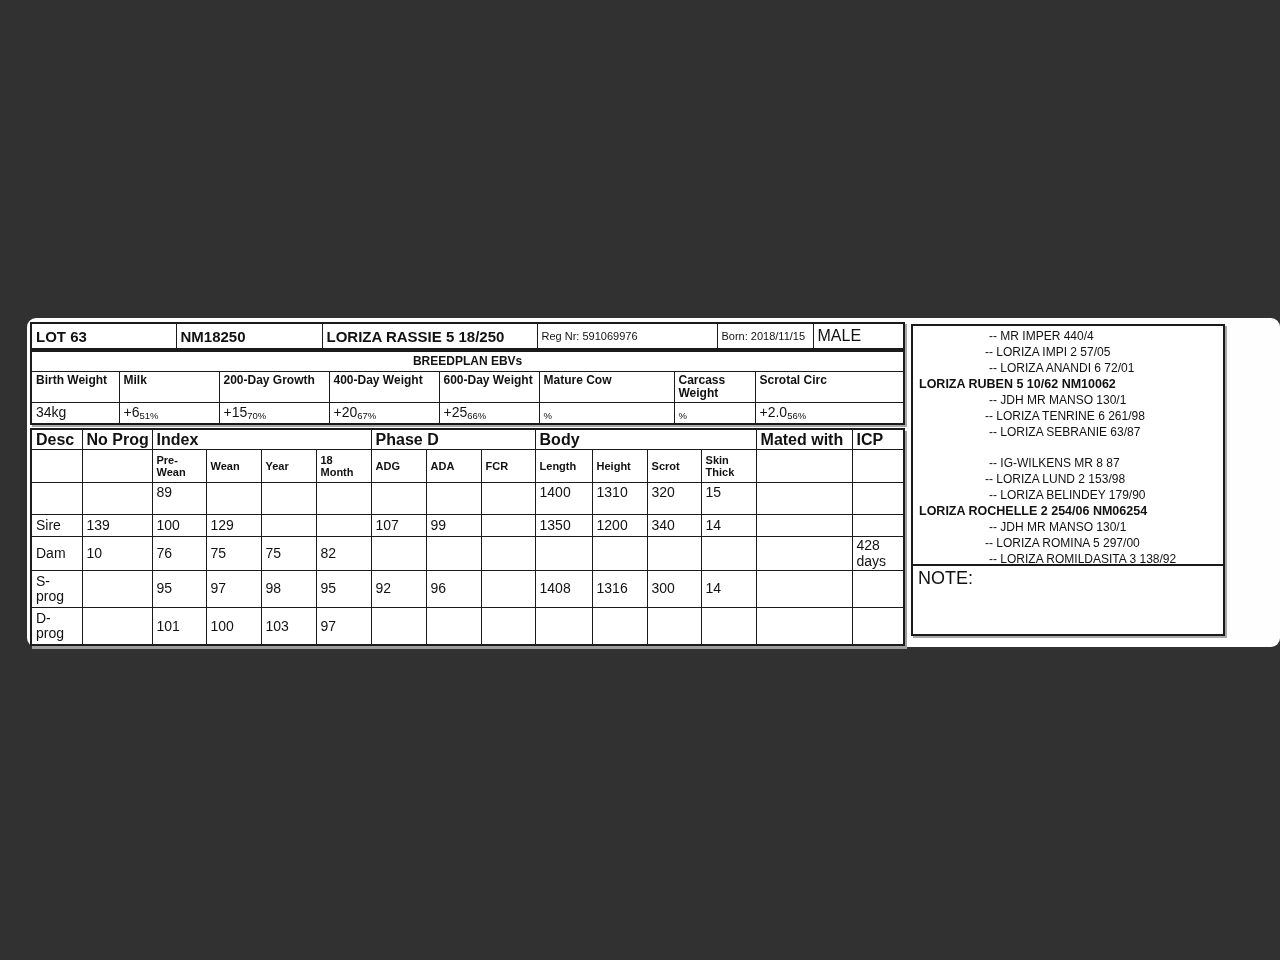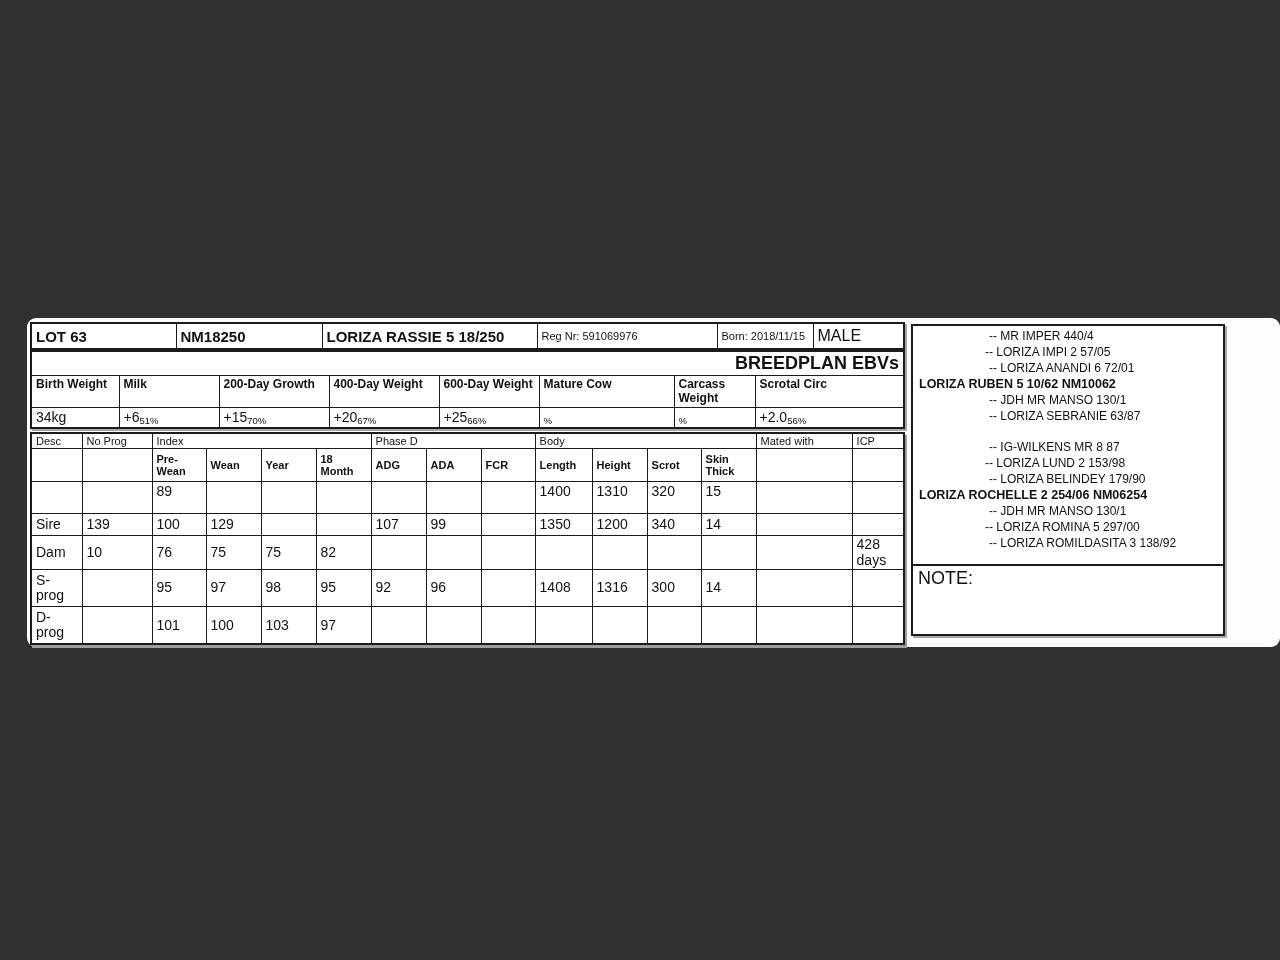--- a/index.html
+++ b/index.html
@@ -25,29 +25,29 @@
 
   
   .header-table { width: 873px; border: 2px solid #1b1b1b; box-shadow: 2px 2px 0 #a8a8a8; }
   .header-table td { height: 26px; vertical-align: middle; white-space: nowrap; }
   .hd-big { font-weight: bold; font-size: 15px; }
   .hd-small { font-size: 11px; }
   .hd-sex { font-size: 16px; }
 
   
   .ebv-table { width: 873px; border: 2px solid #1b1b1b; margin-top: 0px; box-shadow: 2px 2px 0 #a8a8a8; }
-  .ebv-title { text-align: right; font-weight: bold; font-size: 18px; height: 20px; vertical-align: middle; }
+  .ebv-title { text-align: center; font-weight: bold; font-size: 12px; height: 20px; vertical-align: middle; }
   .ebv-head td { font-weight: bold; font-size: 12px; height: 29px; vertical-align: top; padding-top: 2px; line-height: 1.15; }
   .ebv-vals td { font-size: 14px; height: 21px; vertical-align: middle; white-space: nowrap; }
   .acc { font-size: 9.5px; vertical-align: -2px; }
 
   
   .main-table { width: 873px; margin-top: 3px; border: 2px solid #1b1b1b; box-shadow: 2px 3px 0 #9d9d9d; }
   .main-table td { font-size: 14px; line-height: 1.1; white-space: pre-line; vertical-align: middle; }
-  .r-gh td { font-weight: normal; font-size: 11px; height: 15px; white-space: nowrap; vertical-align: middle; }
+  .r-gh td { font-weight: bold; font-size: 16px; height: 15px; white-space: nowrap; vertical-align: middle; }
   .r-sh td { font-weight: bold; font-size: 11px; height: 33px; vertical-align: middle; }
   .r0 td { height: 32px; vertical-align: top; padding-top: 2px; }
   .r1 td { height: 22px; }
   .r2 td { height: 32px; }
   .r3 td { height: 37px; }
   .r4 td { height: 38px; }
 
   
   .pedigree-box {
     position: absolute; left: 881px; top: 2px;
@@ -266,20 +266,21 @@
     </tbody>
       </table>
 
     <div class="pedigree-box">
       <div class="ped-lines">
         <div class="ped-line ind2">--  MR IMPER 440/4</div>
         <div class="ped-line ind1">-- LORIZA IMPI 2 57/05</div>
         <div class="ped-line ind2">-- LORIZA ANANDI 6 72/01</div>
         <div class="ped-line ind0">LORIZA RUBEN 5  10/62 NM10062</div>
         <div class="ped-line ind2">-- JDH MR MANSO 130/1</div>
+        <div class="ped-line ind1">-- LORIZA TENRINE 6 261/98</div>
         <div class="ped-line ind2">-- LORIZA SEBRANIE 63/87</div>
         <div class="ped-gap"></div>
         <div class="ped-line ind2">-- IG-WILKENS MR 8 87</div>
         <div class="ped-line ind1">-- LORIZA LUND 2 153/98</div>
         <div class="ped-line ind2">-- LORIZA BELINDEY 179/90</div>
         <div class="ped-line ind0">LORIZA ROCHELLE 2 254/06 NM06254</div>
         <div class="ped-line ind2">-- JDH MR MANSO 130/1</div>
         <div class="ped-line ind1">-- LORIZA ROMINA 5 297/00</div>
         <div class="ped-line ind2">-- LORIZA ROMILDASITA 3 138/92</div>
       </div>

